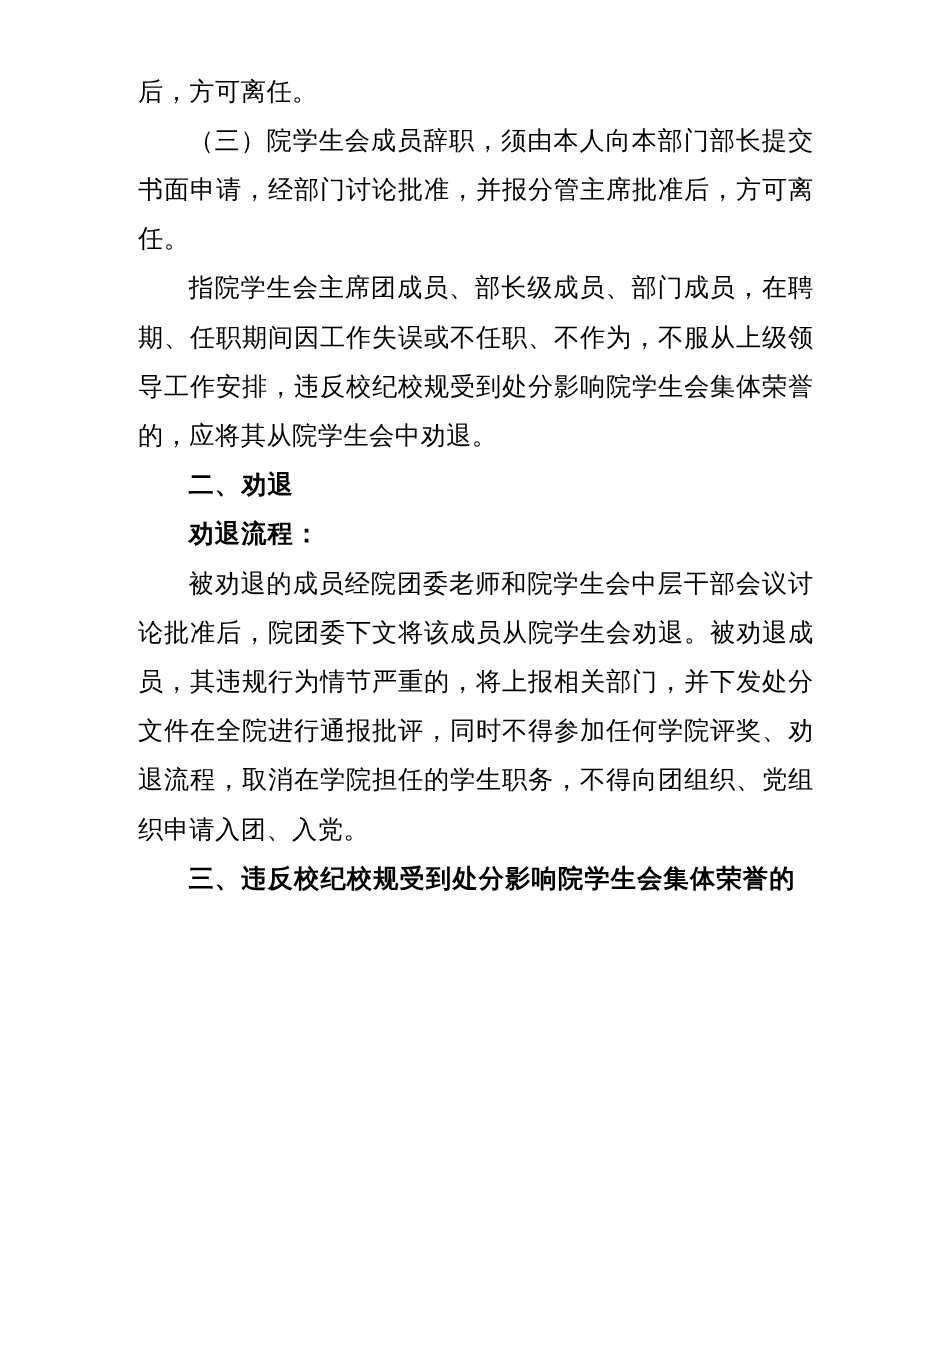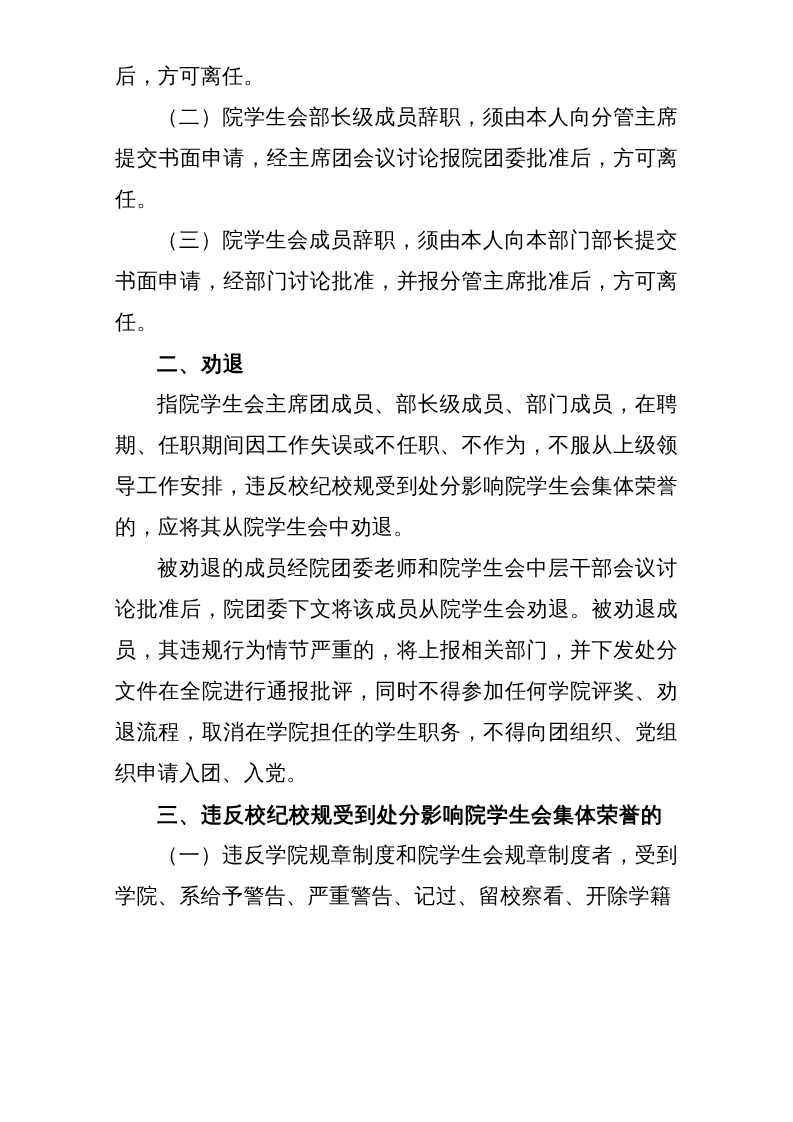--- a/index.html
+++ b/index.html
@@ -42,21 +42,20 @@
     font-family: "Liberation Sans", "DejaVu Sans", sans-serif;
     letter-spacing: 1px;
   }
 </style>
 </head>
 <body>
 
 <div class="page">
   <div class="content" id="doc-content">
       <p class="para body">后，方可离任。</p>
-      <p class="para body indent">（二）院学生会部长级成员辞职，须由本人向分管主席提交书面申请，经主席团会议讨论报院团委批准后，方可离任。</p>
       <p class="para body indent">（三）院学生会成员辞职，须由本人向本部门部长提交书面申请，经部门讨论批准，并报分管主席批准后，方可离任。</p>
+      <p class="para body indent">指院学生会主席团成员、部长级成员、部门成员，在聘期、任职期间因工作失误或不任职、不作为，不服从上级领导工作安排，违反校纪校规受到处分影响院学生会集体荣誉的，应将其从院学生会中劝退。</p>
       <p class="para heading indent">二、劝退</p>
-      <p class="para body indent">指院学生会主席团成员、部长级成员、部门成员，在聘期、任职期间因工作失误或不任职、不作为，不服从上级领导工作安排，违反校纪校规受到处分影响院学生会集体荣誉的，应将其从院学生会中劝退。</p>
+      <p class="para heading indent">劝退流程：</p>
       <p class="para body indent">被劝退的成员经院团委老师和院学生会中层干部会议讨论批准后，院团委下文将该成员从院学生会劝退。被劝退成员，其违规行为情节严重的，将上报相关部门，并下发处分文件在全院进行通报批评，同时不得参加任何学院评奖、劝退流程，取消在学院担任的学生职务，不得向团组织、党组织申请入团、入党。</p>
       <p class="para heading indent">三、违反校纪校规受到处分影响院学生会集体荣誉的</p>
-      <p class="para body indent">（一）违反学院规章制度和院学生会规章制度者，受到学院、系给予警告、严重警告、记过、留校察看、开除学籍</p>
     </div>
 </div>
 
 </body></html>

